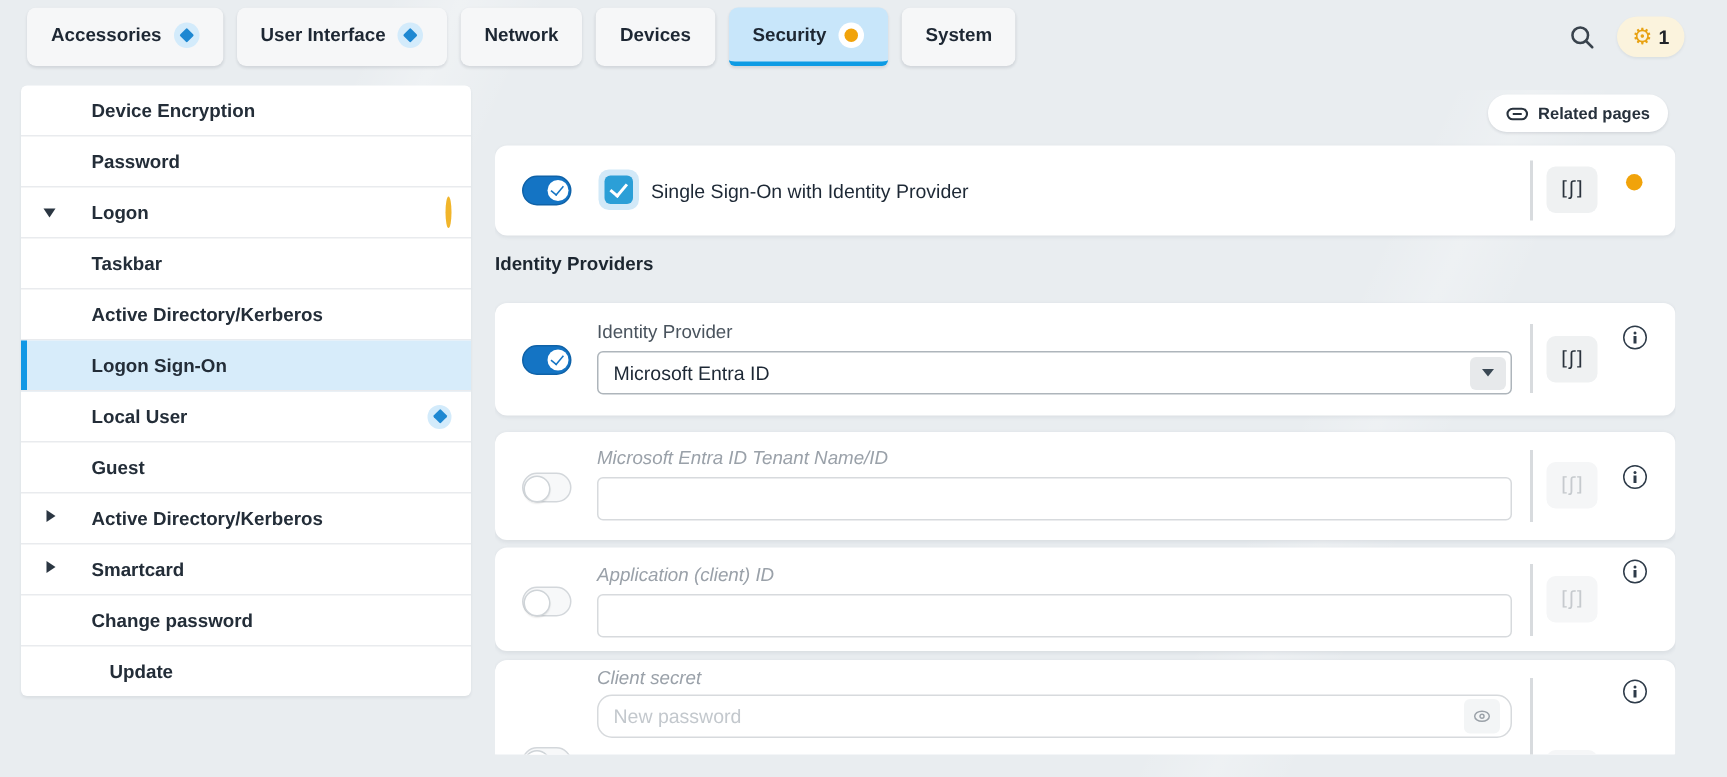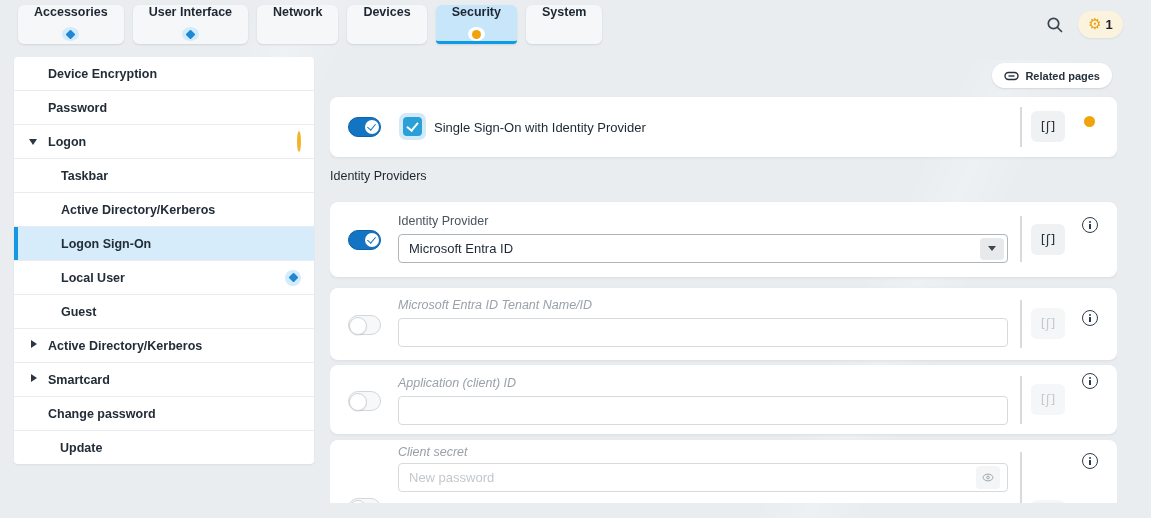--- a/index.html
+++ b/index.html
@@ -14,21 +14,21 @@
   .bg-streak{position:absolute;pointer-events:none;opacity:.5;}
   .s1{left:-100px;top:-120px;width:800px;height:400px;
       background:linear-gradient(115deg,transparent 42%,rgba(255,255,255,.55) 47%,transparent 53%);}
   .s2{right:-150px;top:60px;width:700px;height:460px;
       background:linear-gradient(115deg,transparent 40%,rgba(255,255,255,.45) 46%,transparent 52%);}
 
   
   .tabbar{position:absolute;left:18px;top:5px;display:flex;gap:9px;}
   .tab{height:36px;background:#f6f7f8;border-radius:6px;display:flex;align-items:center;
        padding:0 16px;gap:8px;box-shadow:0 1px 2px rgba(30,45,60,.12);cursor:pointer;
-       border-bottom:3px solid transparent;box-sizing:content-box;flex-direction:column;}
+       border-bottom:3px solid transparent;box-sizing:content-box;}
   .tab .tab-label{font-size:12.5px;font-weight:700;color:#1d2733;white-space:nowrap;}
   .tab.active{background:#c8e6fa;border-bottom:3px solid #0d9be4;border-radius:6px 6px 4px 4px;}
   .badge-circle{width:17px;height:17px;border-radius:50%;display:flex;align-items:center;justify-content:center;}
   .badge-blue{background:#d3ebfb;}
   .badge-white{background:#ffffff;}
   .diamond{width:7px;height:7px;background:#1e88d2;transform:rotate(45deg);border-radius:1px;}
   .dot-orange{width:9px;height:9px;background:#f1a30a;border-radius:50%;}
 
   
   .search-btn{position:absolute;left:1044px;top:14px;width:22px;height:22px;cursor:pointer;}
@@ -38,21 +38,21 @@
   .mod-pill .gear{font-size:15px;color:#e8a213;line-height:1;font-family:"DejaVu Sans",sans-serif;}
   .mod-pill .cnt{font-size:13px;font-weight:700;color:#20242a;}
 
   
   .sidebar{position:absolute;left:14px;top:57px;width:300px;background:#fff;border-radius:4px;
            box-shadow:0 1px 2px rgba(30,45,60,.07);}
   .side-row{position:relative;height:33px;display:flex;align-items:center;cursor:pointer;
             border-bottom:1px solid #e9ebee;}
   .side-row:last-child{border-bottom:none;padding-left:12px;}
   .side-row .lbl{font-size:12.5px;font-weight:700;color:#232d38;white-space:nowrap;}
-  .lvl0 .lbl{margin-left:34px;}
+  .lvl0 .lbl{margin-left:47px;}
   .lvl1 .lbl{margin-left:47px;}
   .side-row.selected{background:#d7ecfa;}
   .side-row.selected::before{content:"";position:absolute;left:0;top:0;bottom:0;width:4px;background:#1298e5;}
   .caret-down{position:absolute;left:15px;top:14px;width:0;height:0;
               border-left:4.5px solid transparent;border-right:4.5px solid transparent;border-top:6px solid #2b3642;}
   .caret-right{position:absolute;left:17px;top:11px;width:0;height:0;
                border-top:4.5px solid transparent;border-bottom:4.5px solid transparent;border-left:6px solid #2b3642;}
   .side-badge{position:absolute;right:13px;top:50%;transform:translateY(-50%);}
   .ring-orange{width:7px;height:7px;border:2px solid #f1b52a;border-radius:50%;background:transparent;}
   .sdot-orange{width:10px;height:10px;background:#f1a30a;border-radius:50%;}
@@ -60,21 +60,21 @@
 
   
   .main{position:absolute;left:330px;top:55px;width:787px;height:448px;overflow:hidden;}
   .related{position:absolute;top:8px;right:5px;height:25px;border:none;background:#fff;border-radius:13px;
            display:flex;align-items:center;gap:6px;padding:0 12px;cursor:pointer;
            box-shadow:0 1px 2px rgba(30,45,60,.12);}
   .related span{font-size:11px;font-weight:700;color:#27313c;}
   .card{position:absolute;left:0;width:787px;background:#fff;border-radius:8px;
         box-shadow:0 1px 3px rgba(20,40,60,.08);}
   .card1{top:42px;height:60px;}
-  .heading{position:absolute;left:0;top:114px;font-size:12.5px;font-weight:400;color:#1c2630;}
+  .heading{position:absolute;left:0;top:114px;font-size:12.5px;font-weight:700;color:#1c2630;}
   .card2{top:147px;height:75px;}
   .card3{top:233px;height:72px;}
   .card4{top:310px;height:69px;}
   .card5{top:385px;height:130px;}
 
   
   .toggle{position:absolute;width:33px;height:20px;border-radius:11px;cursor:pointer;box-sizing:border-box;}
   .toggle.on{background:#1474c4;border:1.5px solid #0f62a8;}
   .toggle.on .knob{position:absolute;right:1.5px;top:1.5px;width:14px;height:14px;background:#fff;border-radius:50%;
                    display:flex;align-items:center;justify-content:center;}
@@ -282,21 +282,21 @@
         </div>
       <span class="field-label dis" style="left:68px;top:11px;">Application (client) ID</span>
       <input class="tinput" style="top: 31px;" type="text" value="">
       <div class="vdivider" style="top:11px;height:48px;"></div>
       <button class="param-btn dis" style="top:19px;">[ʃ]</button>
       <span class="info" style="top:8px;"></span>
     </div>
 
     <div class="card card5">
       <span class="field-label dis" style="left:68px;top:5px;">Client secret</span>
-      <input class="tinput" style="top: 23px;" type="password" placeholder="New password">
+      <input class="tinput" style="top: 23px; border-radius: 10px;" type="password" placeholder="New password">
       <button class="eye-btn" style="top:26px;">
         <svg width="16" height="11" viewBox="0 0 16 11">
             <ellipse cx="8" cy="5.5" rx="6.5" ry="4.5" fill="none" stroke="#9aa1a8" stroke-width="1.3"></ellipse>
             <circle cx="8" cy="5.5" r="1.8" fill="none" stroke="#9aa1a8" stroke-width="1.3"></circle>
           </svg>
       </button>
       <div class="vdivider" style="top:12px;height:100px;"></div>
       <span class="info" style="top:13px;"></span>
       <div class="toggle off" style="left:18px;top:58px;">
           <div class="knob"></div>

